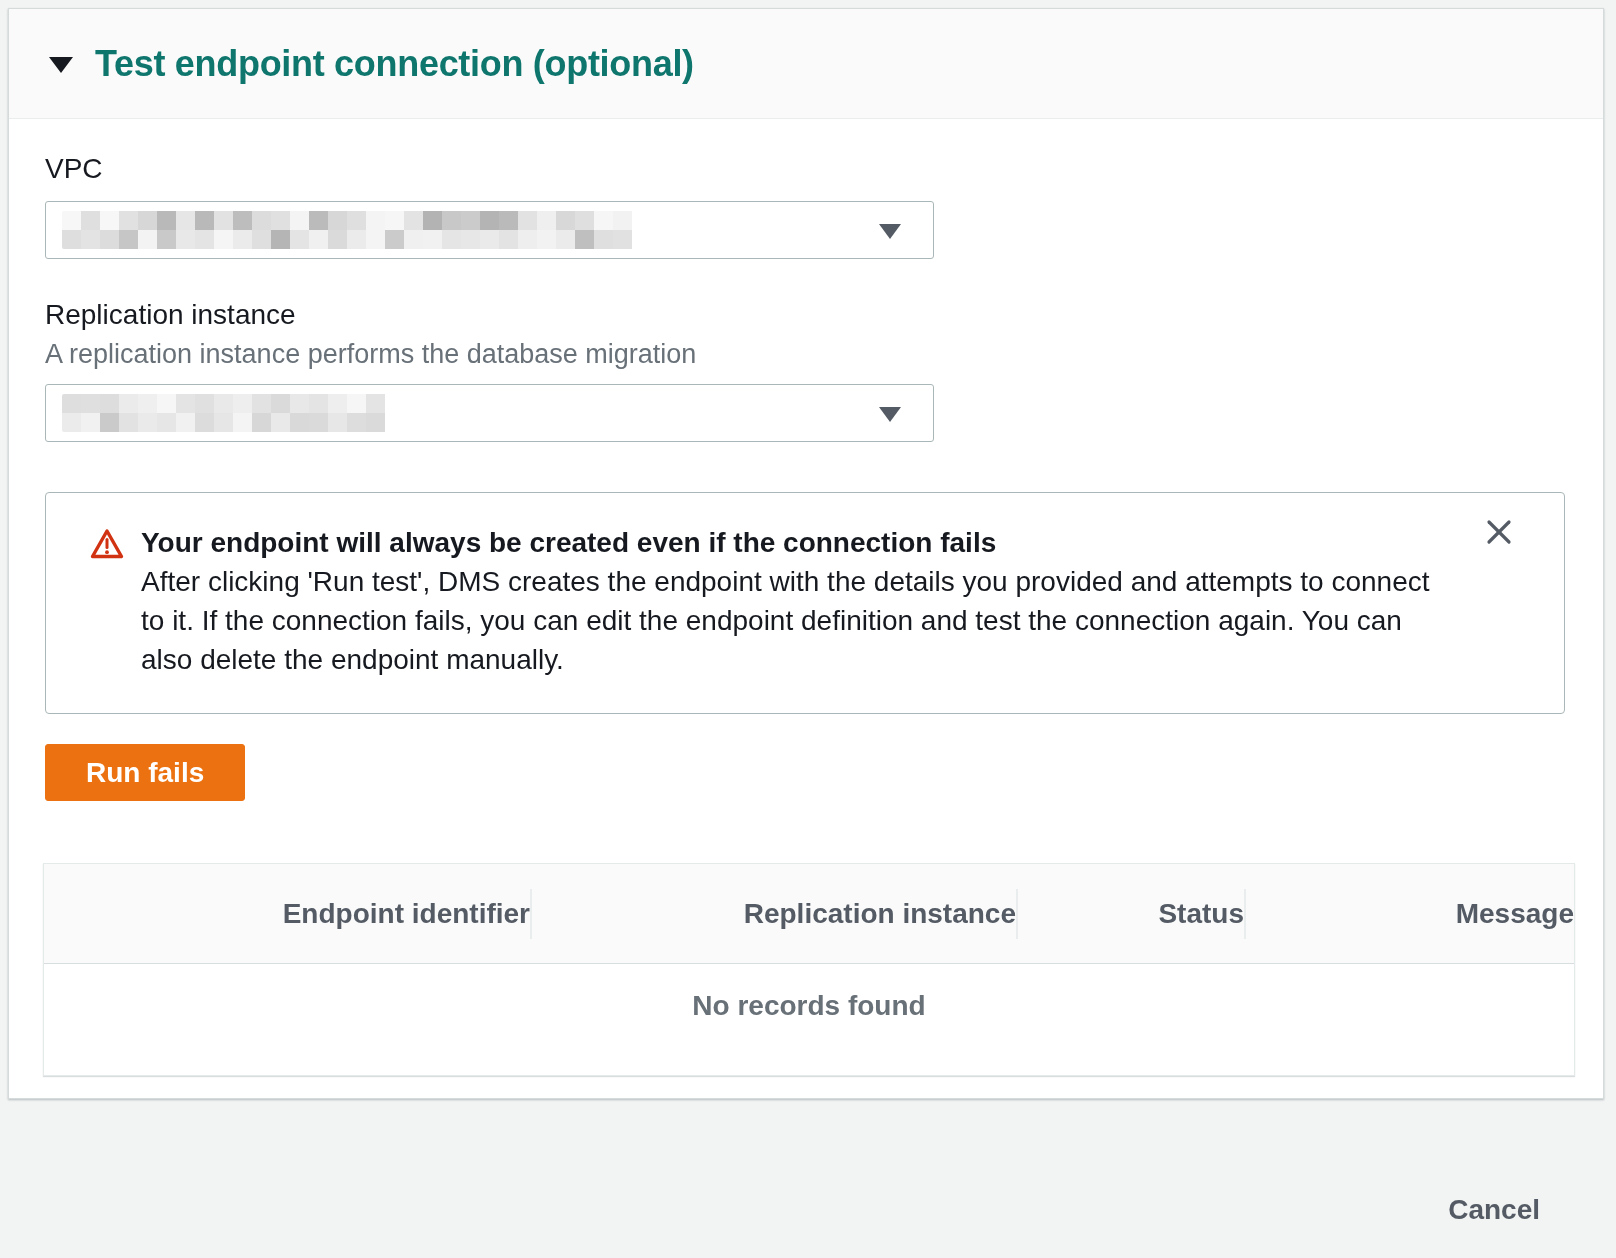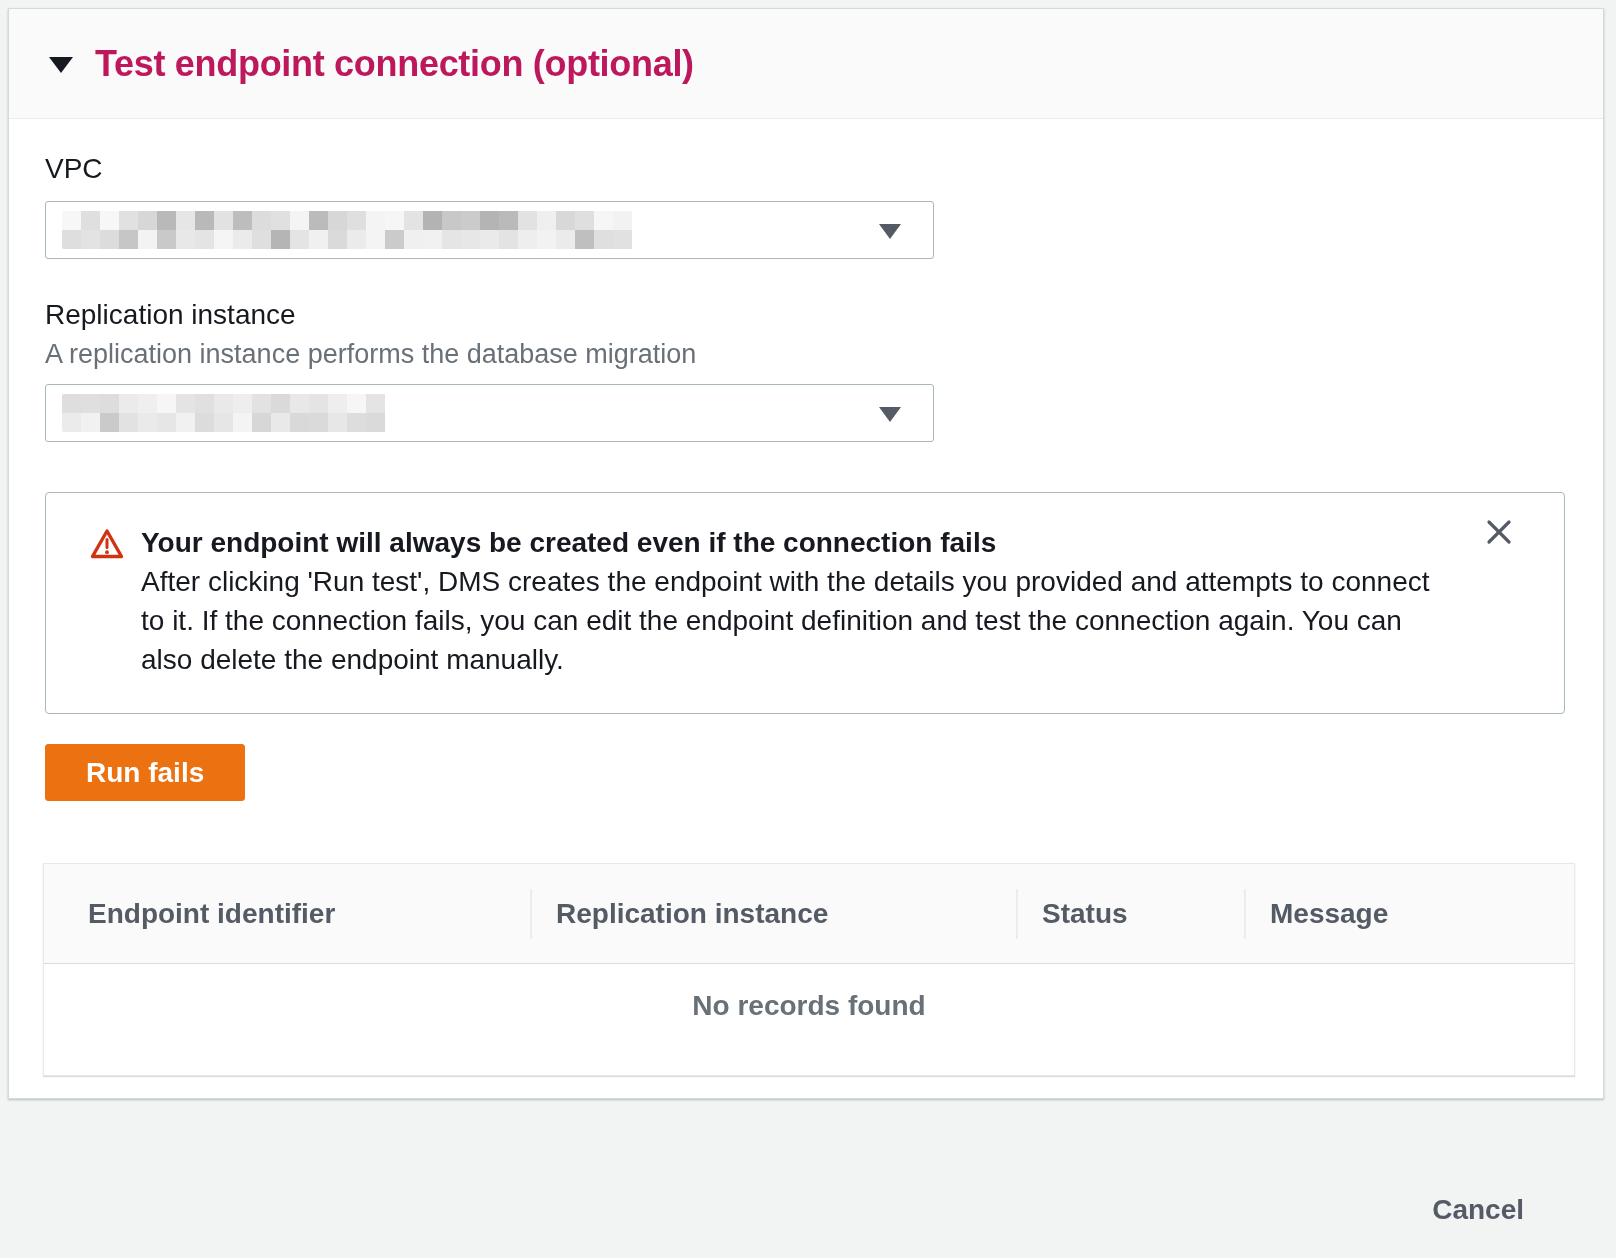--- a/index.html
+++ b/index.html
@@ -29,21 +29,21 @@
   }
   .caret-down {
     width:0; height:0;
     border-left:12px solid transparent;
     border-right:12px solid transparent;
     border-top:16px solid #16191f;
     margin-right:22px; margin-top:2px;
     flex:none;
   }
   .section-title {
-    font-size:36px; font-weight:700; color:#be185d; letter-spacing:-0.3px;
+    font-size:36px; font-weight:700; color:#0f766e; letter-spacing:-0.3px;
   }
 
   .card-body { padding:0 30px 0 36px; }
 
   
   .field-label { font-size:28px; color:#16191f; margin-top:34px; }
   .field-desc  { font-size:27px; color:#687078; margin-top:8px; }
 
   .select {
     margin-top:16px;
@@ -123,20 +123,21 @@
     height:100px;
     background:#fafafa;
     border-bottom:1px solid #d8dee0;
     display:flex; align-items:stretch;
   }
   .th {
     display:flex; align-items:center;
     font-size:28px; font-weight:700; color:#545b64;
     position:relative;
     padding-left:26px;
+    justify-content:flex-end;
   }
   .th:first-child { padding-left:44px; }
   .th .divider {
     position:absolute; left:0; top:25px;
     width:2px; height:50px; background:#eaeded;
   }
   .th-1 { width:486px; }
   .th-2 { width:486px; }
   .th-3 { width:228px; }
   .th-4 { flex:1; }
@@ -145,21 +146,21 @@
     text-align:center;
     padding-top:26px;
     font-size:28px; color:#687078;
   }
 
   
   .footer {
     position:absolute; top:1180px; right:12px;
     display:flex; align-items:center;
   }
-  .cancel { margin-right:80px; height:59px; }
+  .cancel { margin-right:64px; height:59px; }
   .create { height:59px; padding:0 40px; }
 </style>
 </head>
 <body>
 
 <div>
 
   <section class="card">
 
     <header class="card-header">

